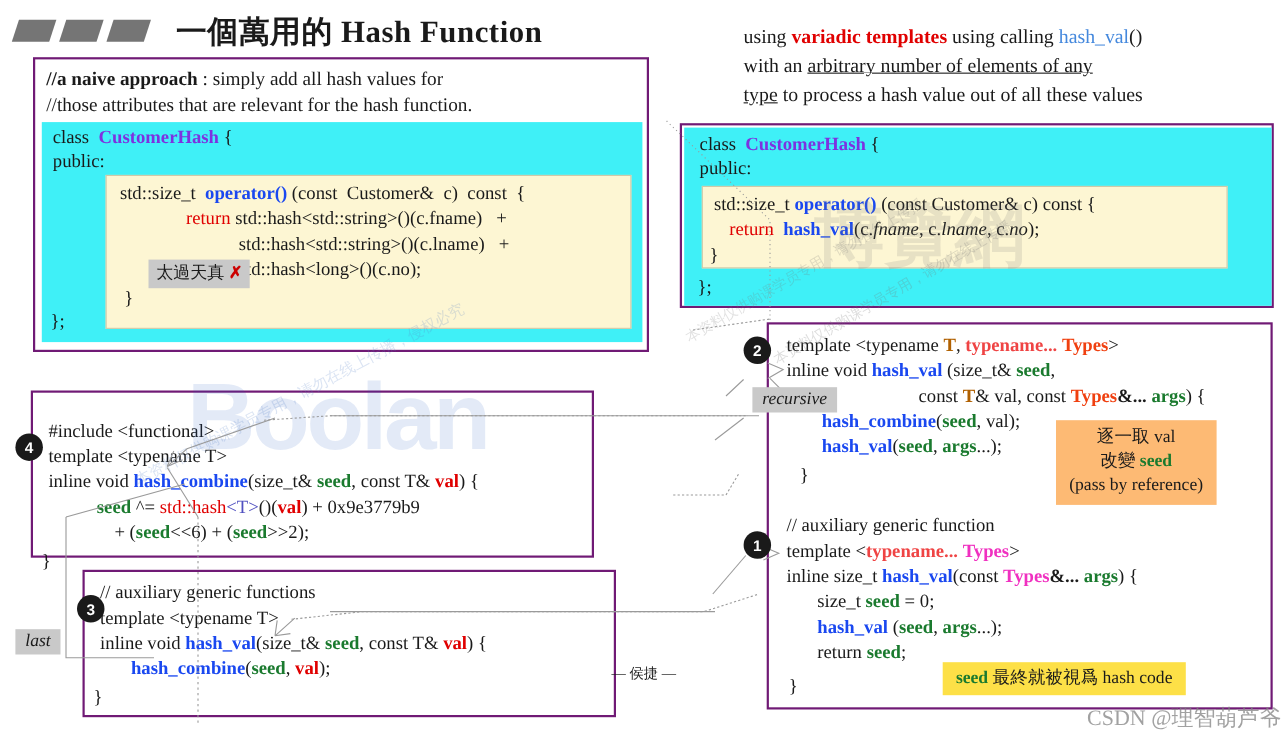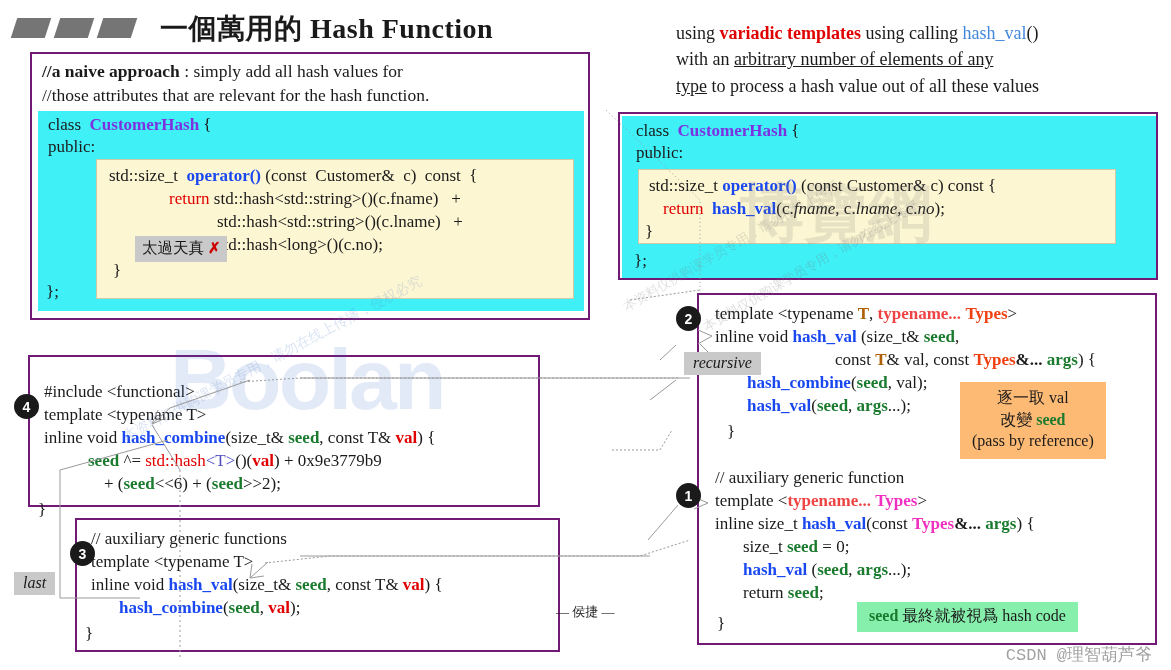--- a/index.html
+++ b/index.html
@@ -157,21 +157,21 @@
   #note-byref {
     position: absolute; left: 960px; top: 382px;
     background: #fdba74;
     text-align: center;
     font-size: 16px; line-height: 1.35;
     padding: 5px 12px 7px 12px;
     z-index: 20;
   }
   #note-seedcode {
     position: absolute; left: 857px; top: 602px;
-    background: #86efac;
+    background: #fde047;
     font-size: 16px;
     padding: 4px 12px 5px 12px;
     white-space: nowrap;
     z-index: 20;
   }
 
   #signature {
     position: absolute; left: 556px; top: 603px;
     font-size: 13px;
     white-space: nowrap;
@@ -222,24 +222,24 @@
     left: 620px; top: 300px;
     font-size: 13px;
     color: rgba(120,120,120,0.22);
     transform: rotate(-30deg);
     transform-origin: 0 0;
     font-family: "Liberation Sans", sans-serif;
     font-weight: normal;
     white-space: nowrap;
   }
   #wm-csdn {
-    position: absolute; right: 19px; bottom: 4px;
-    font-size: 17px;
+    position: absolute; right: 6px; bottom: 4px;
+    font-size: 20px;
     color: rgba(130,130,130,0.75);
-    font-family: Liberation Mono, monospace;
+    font-family: Liberation Serif, serif;
     font-weight: normal;
     z-index: 40;
     white-space: nowrap;
   }
 
   
   #connectors {
     position: absolute; left: 0; top: 0; width: 1171px; height: 670px;
     z-index: 10; pointer-events: none;
   }

